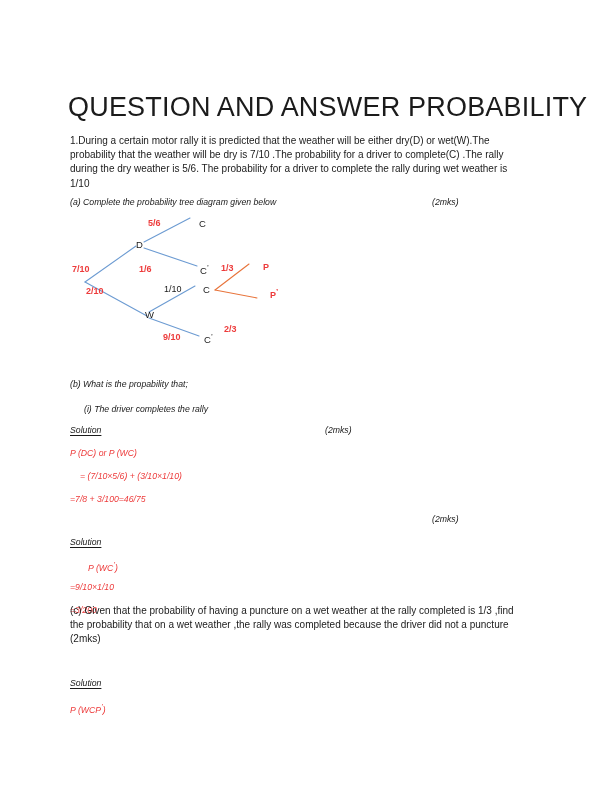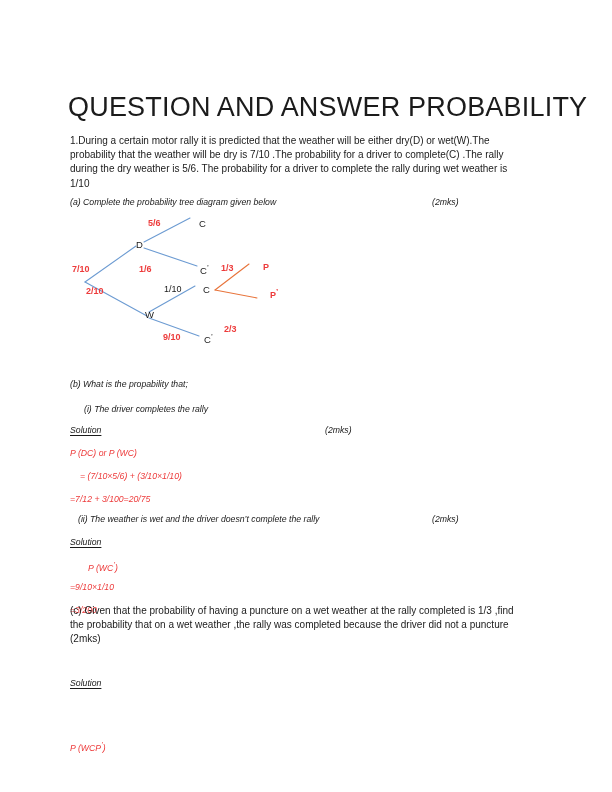--- a/index.html
+++ b/index.html
@@ -147,31 +147,30 @@
 
   <div class="line" style="left:70px; top:378px;">(b) What is the propability that;</div>
 
   <div class="line" style="left:84px; top:403px;">(i) The driver completes the rally</div>
 
   <div class="line ul" style="left:70px; top:424px;">Solution </div>
   <div class="line" style="left:325px; top:424px;">(2mks)</div>
 
   <div class="line red" style="left:70px; top:447px;">P (DC) or P (WC)</div>
   <div class="line red" style="left:80px; top:470px;">= (7/10×5/6) + (3/10×1/10)</div>
-  <div class="line red" style="left:70px; top:493px;">=7/12 + 3/100=20/75</div>
+  <div class="line red" style="left:70px; top:493px;">=7/8 + 3/100=46/75</div>
 
-  <div class="line" style="left:78px; top:513px;">(ii) The weather is wet and the driver doesn’t complete the rally</div>
   <div class="line" style="left:432px; top:513px;">(2mks)</div>
 
   <div class="line ul" style="left:70px; top:536px;"> Solution</div>
 
   <div class="line red" style="left:88px; top:558px;"><span>P (WC</span><span class="prime">’</span><span>)</span></div>
 
   <div class="line red" style="left:70px; top:581px;">=9/10×1/10</div>
   <div class="line red" style="left:70px; top:604px;">=3/200</div>
 
   <p class="para" style="left:70px; top:594px; width:446px;">(c) Given that the probability of having a puncture on a wet weather at the rally completed is 1/3 ,find the probability that on a wet weather ,the rally was completed because the driver did not a puncture (2mks)</p>
 
   <div class="line ul" style="left:70px; top:677px;">Solution</div>
 
-  <div class="line red" style="left:70px; top:700px;margin-top:38px;"><span>P (WCP</span><span class="prime">’</span><span>)</span></div>
+  <div class="line red" style="left:70px; top:700px;"><span>P (WCP</span><span class="prime">’</span><span>)</span></div>
 
 </div>
 
 </body></html>

